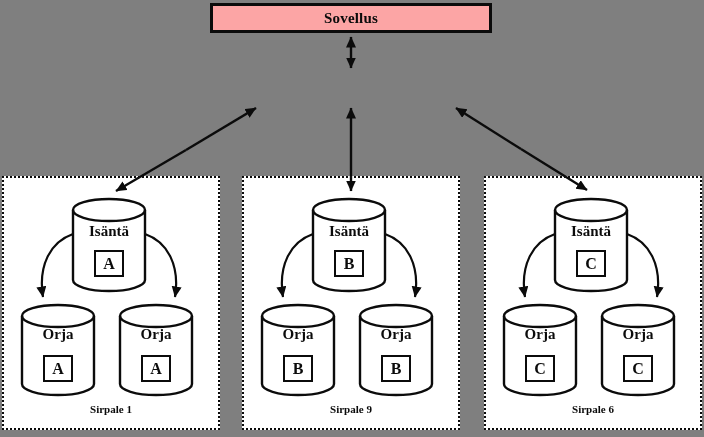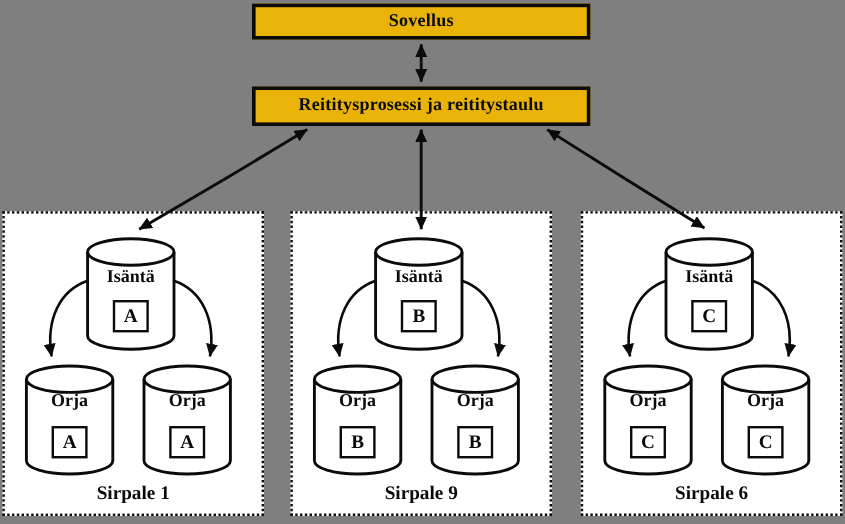--- a/index.html
+++ b/index.html
@@ -4,21 +4,21 @@
 <style>
   html,body { margin:0; padding:0; background:#7f7f7f; }
   .canvas {
     position:relative; width:704px; height:437px;
     background:#7f7f7f; overflow:hidden;
     font-family:"Liberation Serif", "DejaVu Serif", serif;
     color:#0b0b0b;
   }
   .tbox {
     position:absolute; left:210px; width:282px;
-    background:#eab308; border:3px solid #0b0b0b; box-sizing:border-box;
+    background:#fca5a5; border:3px solid #0b0b0b; box-sizing:border-box;
     display:flex; align-items:center; justify-content:center;
     font-weight:700; font-size:15px; letter-spacing:0.2px;
   }
   .appbox   { top:3px;  height:30px; }
   .routebox { top:72px; height:33px; }
   .panel {
     position:absolute; top:176px; width:218px; height:254px;
     background:#ffffff; border:2px dotted #0b0b0b; box-sizing:border-box;
   }
   #panel-1 { left:2px; }
@@ -36,21 +36,21 @@
     position:absolute; width:30px; height:27px; box-sizing:border-box;
     background:#ffffff; border:2px solid #0b0b0b;
     display:flex; align-items:center; justify-content:center;
     font-weight:700; font-size:16px;
   }
   .master-lbox { left:90px; top:72px; }
   .slave-lbox-left  { left:39px;  top:177px; }
   .slave-lbox-right { left:137px; top:177px; }
   .shard-title {
     position:absolute; left:0; top:225px; width:214px; text-align:center;
-    font-weight:700; font-size:16px;
+    font-weight:700; font-size:11px;
   }
   .overlay {
     position:absolute; left:0; top:0; z-index:5; pointer-events:none;
   }
   svg path.stroke, svg line { fill:none; stroke:#0b0b0b; }
   .defs-holder { position:absolute; width:0; height:0; }
 </style>
 </head>
 <body>
 
@@ -61,23 +61,20 @@
       <marker id="ah" markerUnits="userSpaceOnUse" markerWidth="13" markerHeight="12" refX="10.5" refY="5" orient="auto">
         <path d="M0,0 L11,5 L0,10 Z" fill="#0b0b0b"></path>
       </marker>
     </defs>
   </svg>
 
   <div class="tbox appbox">
     <span>Sovellus</span>
   </div>
 
-  <div class="tbox routebox">
-    <span>Reititysprosessi ja reititystaulu</span>
-  </div>
 
   <div class="panel" id="panel-1">
     <svg class="panel-art" width="214" height="250" viewBox="0 0 214 250">
       <path class="stroke" d="M69,56 C46,64 34,88 39,119" stroke-width="2.2" marker-end="url(#ah)"></path>
       <path class="stroke" d="M141,56 C164,64 176,88 171,119" stroke-width="2.2" marker-end="url(#ah)"></path>
       <g>
         <path d="M69,32 A36,11 0 0 1 141,32 L141,102 A36,11 0 0 1 69,102 Z" fill="#ffffff" stroke="#0b0b0b" stroke-width="2.4"></path>
         <path class="stroke" d="M69,32 A36,11 0 0 0 141,32" stroke-width="2.4"></path>
       </g>
       <g>

